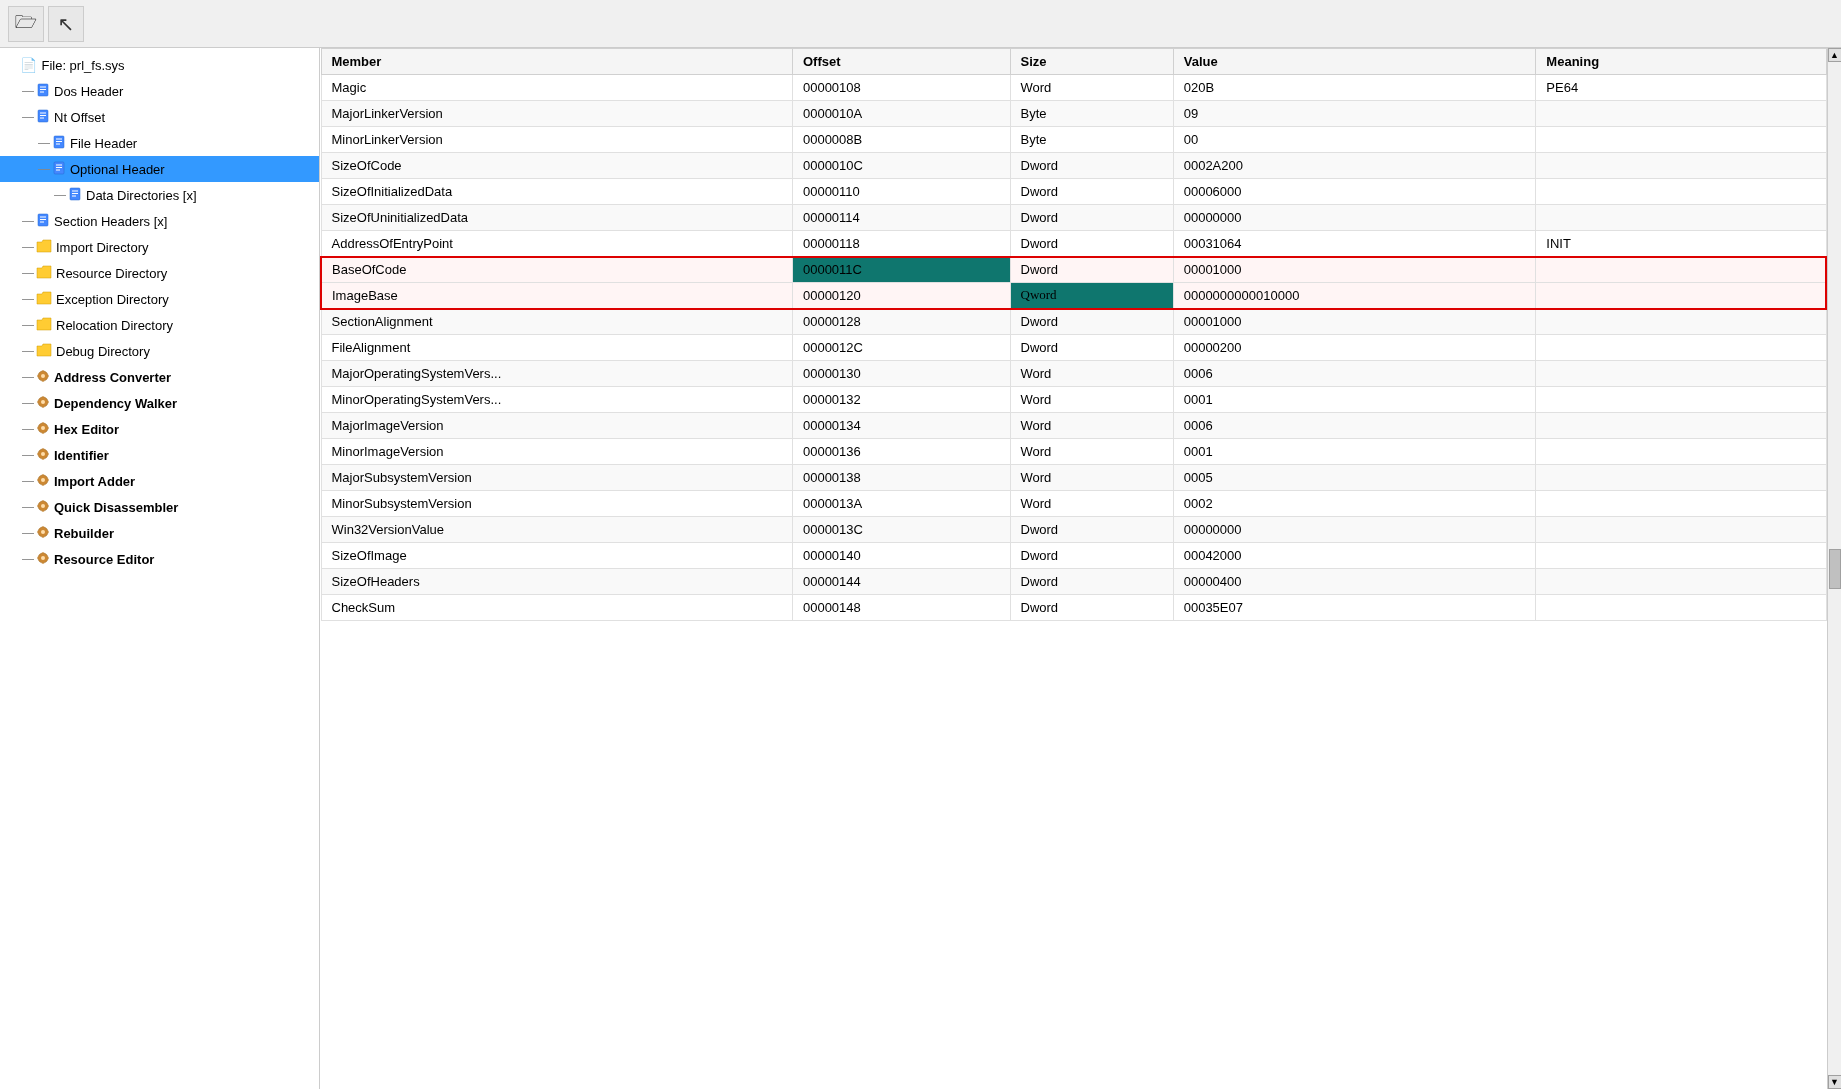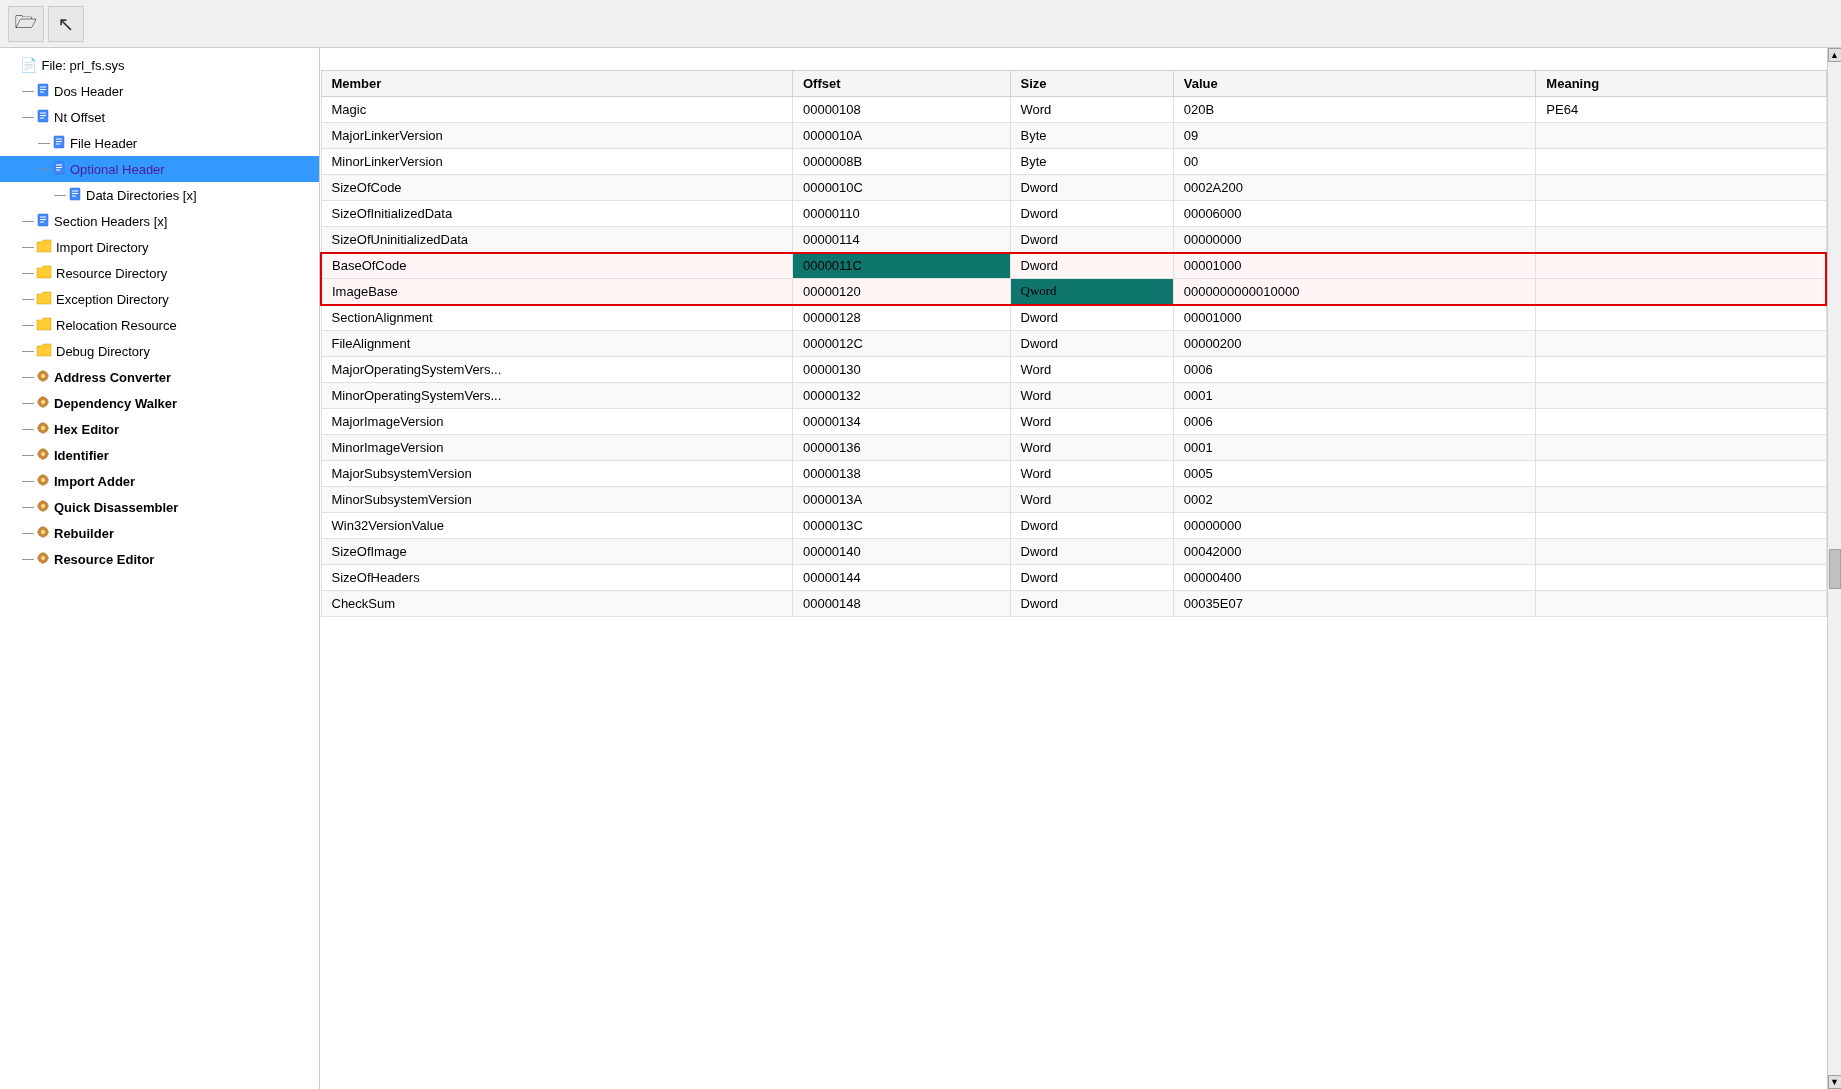--- a/index.html
+++ b/index.html
@@ -97,21 +97,20 @@
       background: #ffffff;
       overflow: auto;
       position: relative;
     }
 
     
     .data-table {
       border-collapse: collapse;
       width: 100%;
       min-width: 700px;
-      margin-top: 22px;
     }
     .data-table th {
       background: #f5f5f5;
       border: 1px solid #d0d0d0;
       padding: 5px 10px;
       font-weight: bold;
       text-align: left;
       font-size: 13px;
       position: sticky;
       top: 0;
@@ -216,21 +215,21 @@
         </div>
         <div class="tree-item selected">
           <span class="indent" style="width: 32px;"></span>
           <span class="arrow" style="color: rgb(136, 136, 136); font-size: 12px;">—</span>
           <span class="icon"><svg width="14" height="14" viewBox="0 0 14 14">
               <rect x="2" y="1" width="10" height="12" rx="1" fill="#4488ff" stroke="#2266cc" stroke-width="0.5"></rect>
               <line x1="4" y1="4" x2="10" y2="4" stroke="white" stroke-width="1"></line>
               <line x1="4" y1="6.5" x2="10" y2="6.5" stroke="white" stroke-width="1"></line>
               <line x1="4" y1="9" x2="8" y2="9" stroke="white" stroke-width="1"></line>
             </svg></span>
-          <span class="label" style="color: #4c1d95;">Optional Header</span>
+          <span class="label" style="color: #000000;">Optional Header</span>
         </div>
         <div class="tree-item">
           <span class="indent" style="width: 48px;"></span>
           <span class="arrow" style="color: rgb(136, 136, 136); font-size: 12px;">—</span>
           <span class="icon"><svg width="14" height="14" viewBox="0 0 14 14">
               <rect x="2" y="1" width="10" height="12" rx="1" fill="#4488ff" stroke="#2266cc" stroke-width="0.5"></rect>
               <line x1="4" y1="4" x2="10" y2="4" stroke="white" stroke-width="1"></line>
               <line x1="4" y1="6.5" x2="10" y2="6.5" stroke="white" stroke-width="1"></line>
               <line x1="4" y1="9" x2="8" y2="9" stroke="white" stroke-width="1"></line>
             </svg></span>
@@ -270,21 +269,21 @@
               <path d="M1,3 L6,3 L7,1 L15,1 L15,13 L1,13 Z" fill="#ffcc33" stroke="#cc9900" stroke-width="0.5"></path>
             </svg></span>
           <span class="label">Exception Directory</span>
         </div>
         <div class="tree-item">
           <span class="indent" style="width: 16px;"></span>
           <span class="arrow" style="color: rgb(136, 136, 136); font-size: 12px;">—</span>
           <span class="icon"><svg width="16" height="14" viewBox="0 0 16 14">
               <path d="M1,3 L6,3 L7,1 L15,1 L15,13 L1,13 Z" fill="#ffcc33" stroke="#cc9900" stroke-width="0.5"></path>
             </svg></span>
-          <span class="label">Relocation Resource</span>
+          <span class="label">Relocation Directory</span>
         </div>
         <div class="tree-item">
           <span class="indent" style="width: 16px;"></span>
           <span class="arrow" style="color: rgb(136, 136, 136); font-size: 12px;">—</span>
           <span class="icon"><svg width="16" height="14" viewBox="0 0 16 14">
               <path d="M1,3 L6,3 L7,1 L15,1 L15,13 L1,13 Z" fill="#ffcc33" stroke="#cc9900" stroke-width="0.5"></path>
             </svg></span>
           <span class="label">Debug Directory</span>
         </div>
         <div class="tree-item bold">
@@ -441,20 +440,27 @@
             <td>00006000</td>
             <td></td>
           </tr>
           <tr>
             <td>SizeOfUninitializedData</td>
             <td>00000114</td>
             <td>Dword</td>
             <td>00000000</td>
             <td></td>
           </tr>
+          <tr>
+            <td>AddressOfEntryPoint</td>
+            <td>00000118</td>
+            <td>Dword</td>
+            <td>00031064</td>
+            <td>INIT</td>
+          </tr>
           <tr class="highlight-first" style="outline: none;">
             <td style="background: rgb(255, 245, 245); border-top: 2px solid rgb(221, 0, 0); border-left: 2px solid rgb(221, 0, 0);">BaseOfCode</td>
             <td style="background: #0f766e; border-top: 2px solid rgb(221, 0, 0);">0000011C</td>
             <td style="background: rgb(255, 245, 245); border-top: 2px solid rgb(221, 0, 0);">Dword</td>
             <td style="background: rgb(255, 245, 245); border-top: 2px solid rgb(221, 0, 0);">00001000</td>
             <td style="background: rgb(255, 245, 245); border-top: 2px solid rgb(221, 0, 0); border-right: 2px solid rgb(221, 0, 0);"></td>
           </tr>
           <tr class="highlight-last">
             <td style="background: rgb(255, 245, 245); border-bottom: 2px solid rgb(221, 0, 0); border-left: 2px solid rgb(221, 0, 0);">ImageBase</td>
             <td style="background: rgb(255, 245, 245); border-bottom: 2px solid rgb(221, 0, 0);">00000120</td>

